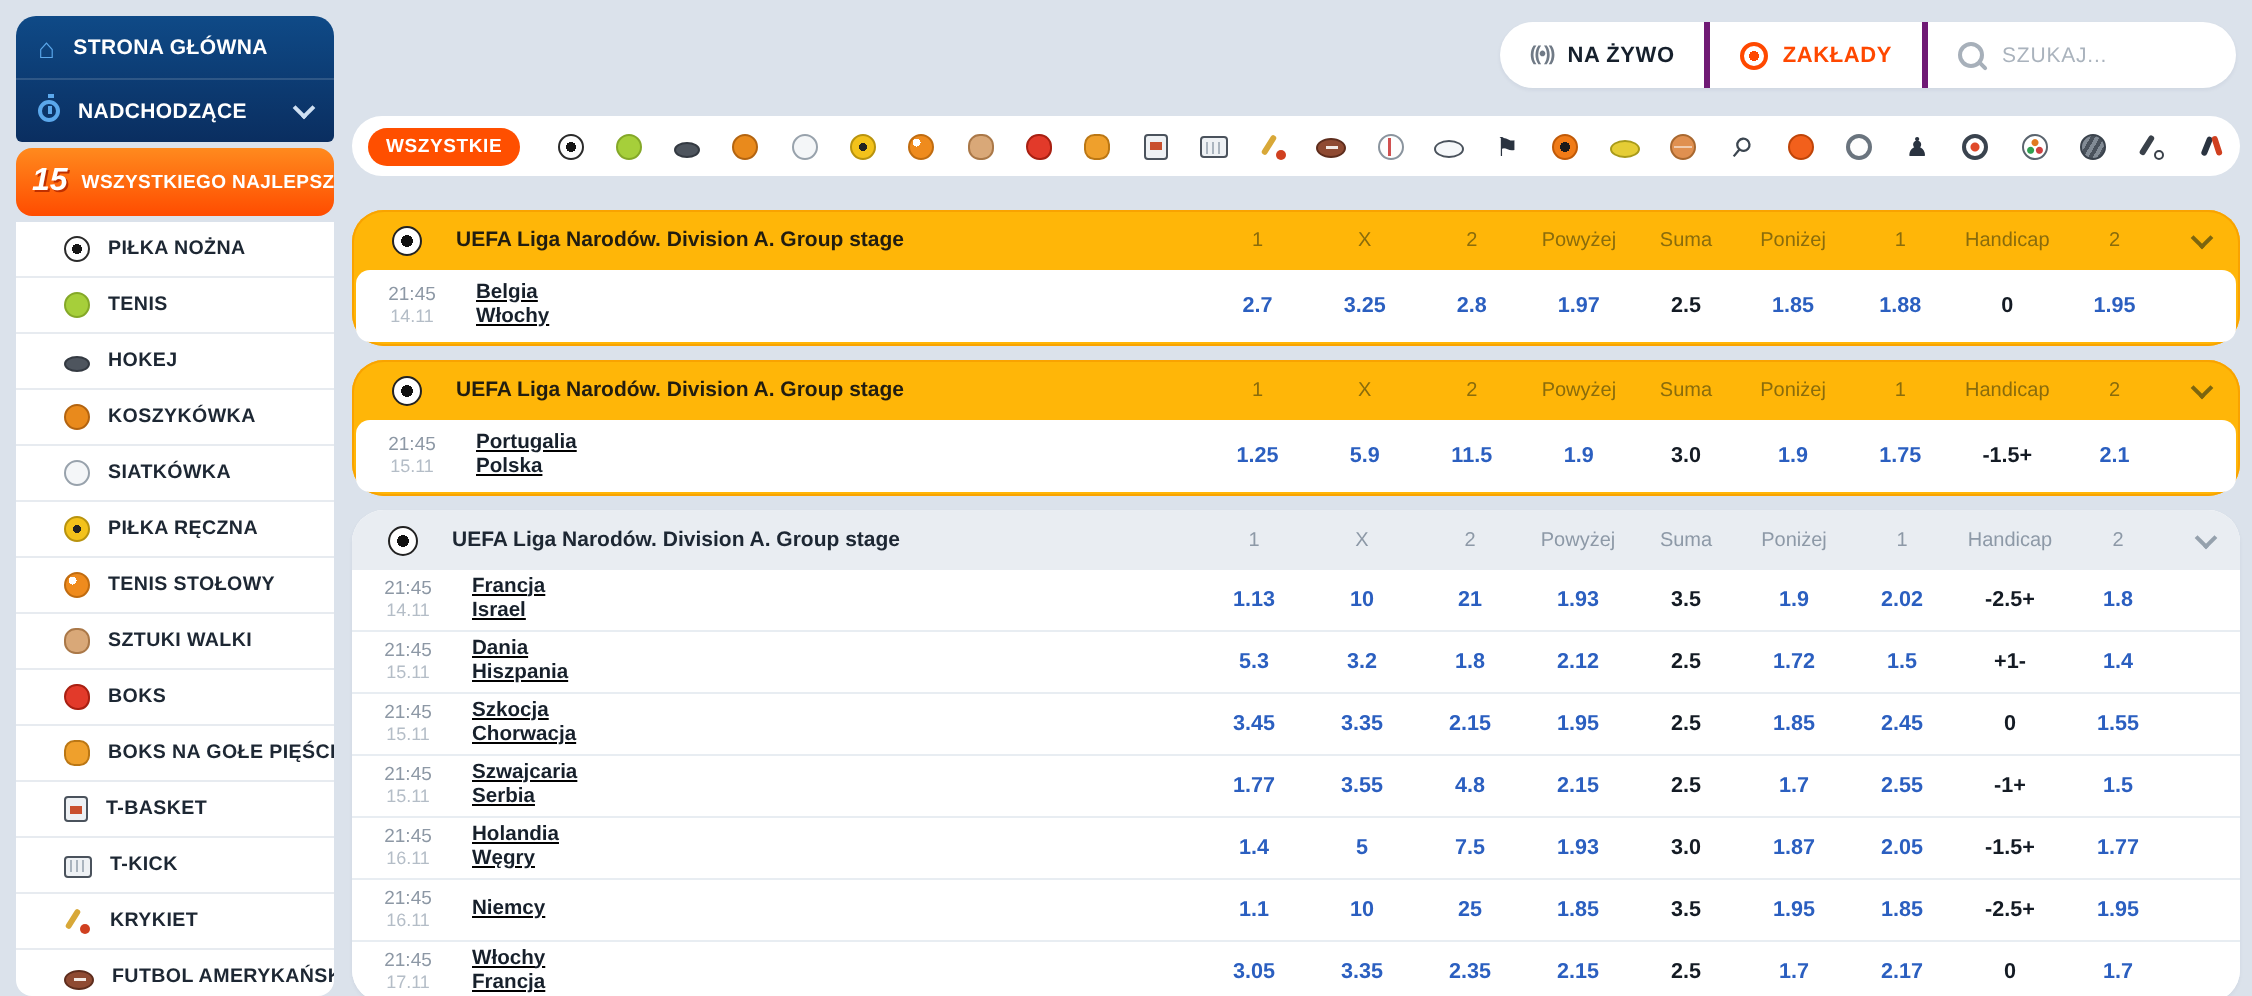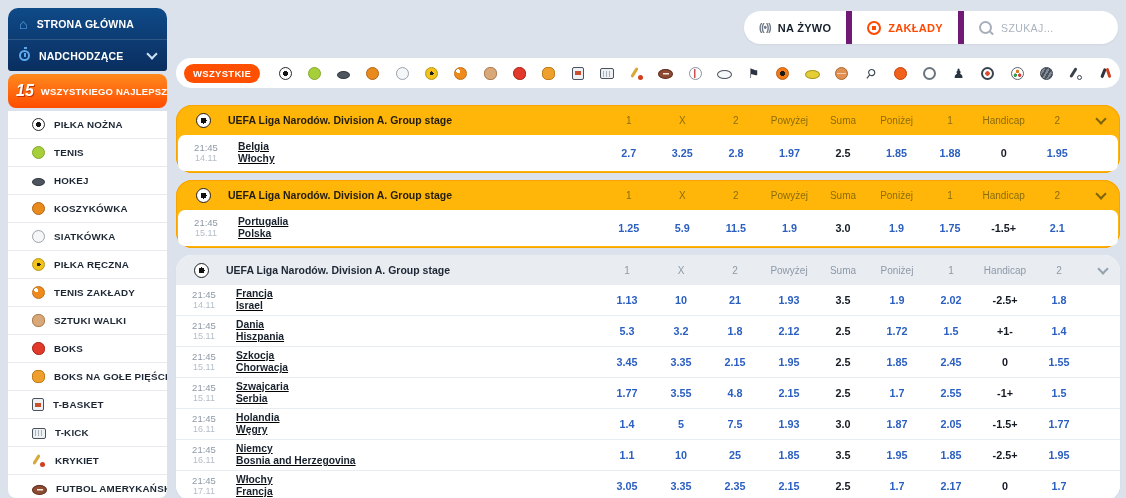--- a/index.html
+++ b/index.html
@@ -72,21 +72,21 @@
     radial-gradient(circle at 70% 65%,#d04040 0 1.5px,transparent 2px),#fff;}
   .ic-dark-ball{background:repeating-linear-gradient(120deg,#4a525c 0 2px,#828b95 2px 4px);border:1px solid #3a424c;}
   .ic-athletics{border:none;background:none;position:relative;width:13px;border-radius:0;}
   .ic-athletics::before{content:"";position:absolute;left:3px;top:1px;width:2.5px;height:10px;background:#2a3340;transform:rotate(22deg);border-radius:2px;}
   .ic-athletics::after{content:"";position:absolute;right:2px;top:1px;width:2.5px;height:10px;background:#d04020;transform:rotate(-18deg);border-radius:2px;}
 
   
   #topbar{position:absolute;top:11px;right:8px;height:33px;background:#fff;border-radius:17px;
     display:flex;align-items:center;overflow:hidden;box-shadow:0 1px 2px rgba(20,40,80,.06);}
   .tb-sec{display:flex;align-items:center;gap:7px;padding:0 15px;height:100%;cursor:pointer;}
-  .tb-sec + .tb-sec{border-left:6px solid #701a75;}
+  .tb-sec + .tb-sec{border-left:3px solid #701a75;}
   .tb-label{font-size:11px;font-weight:bold;letter-spacing:.3px;color:#16202c;}
   #zaklady-label{color:#ff4800;}
   .live-ic{font-size:10px;font-weight:bold;color:#707a86;letter-spacing:-1px;}
   .zball{width:14px;height:14px;border-radius:50%;border:2px solid #ff4800;box-sizing:border-box;
     background:radial-gradient(circle,#ff4800 0 2.5px,transparent 2.5px);}
   .mag{width:9px;height:9px;border:2px solid #a7b0ba;border-radius:50%;position:relative;display:inline-block;box-sizing:content-box;}
   .mag::after{content:"";position:absolute;width:5px;height:2px;background:#a7b0ba;transform:rotate(45deg);right:-4px;bottom:-2px;border-radius:1px;}
   #search-input{border:none;outline:none;background:transparent;width:100px;font-size:10.5px;
     letter-spacing:.4px;color:#3a4450;font-family:"Liberation Sans",sans-serif;}
   #search-input::placeholder{color:#aab3bd;}
@@ -170,21 +170,21 @@
         <div class="sport-item">
           <span class="ic ic-volleyball"></span>
           <span class="sport-label">SIATKÓWKA</span>
         </div>
         <div class="sport-item">
           <span class="ic ic-handball"></span>
           <span class="sport-label">PIŁKA RĘCZNA</span>
         </div>
         <div class="sport-item">
           <span class="ic ic-table-tennis"></span>
-          <span class="sport-label">TENIS ZAKŁADY</span>
+          <span class="sport-label">TENIS STOŁOWY</span>
         </div>
         <div class="sport-item">
           <span class="ic ic-martial-arts"></span>
           <span class="sport-label">SZTUKI WALKI</span>
         </div>
         <div class="sport-item">
           <span class="ic ic-boxing"></span>
           <span class="sport-label">BOKS</span>
         </div>
         <div class="sport-item">
@@ -523,21 +523,20 @@
             <span class="odd">1.77</span>
             <span></span>
           </div>
           <div class="rgrid mrow">
             <div class="tcell">
               <div class="tt">21:45</div>
               <div class="td2">16.11</div>
             </div>
             <div class="teams">
               <div class="team">Niemcy</div>
-              <div class="team">Bosnia and Herzegovina</div>
             </div>
             <span class="odd">1.1</span>
             <span class="odd">10</span>
             <span class="odd">25</span>
             <span class="odd">1.85</span>
             <span class="odd dark">3.5</span>
             <span class="odd">1.95</span>
             <span class="odd">1.85</span>
             <span class="odd dark">-2.5+</span>
             <span class="odd">1.95</span>

